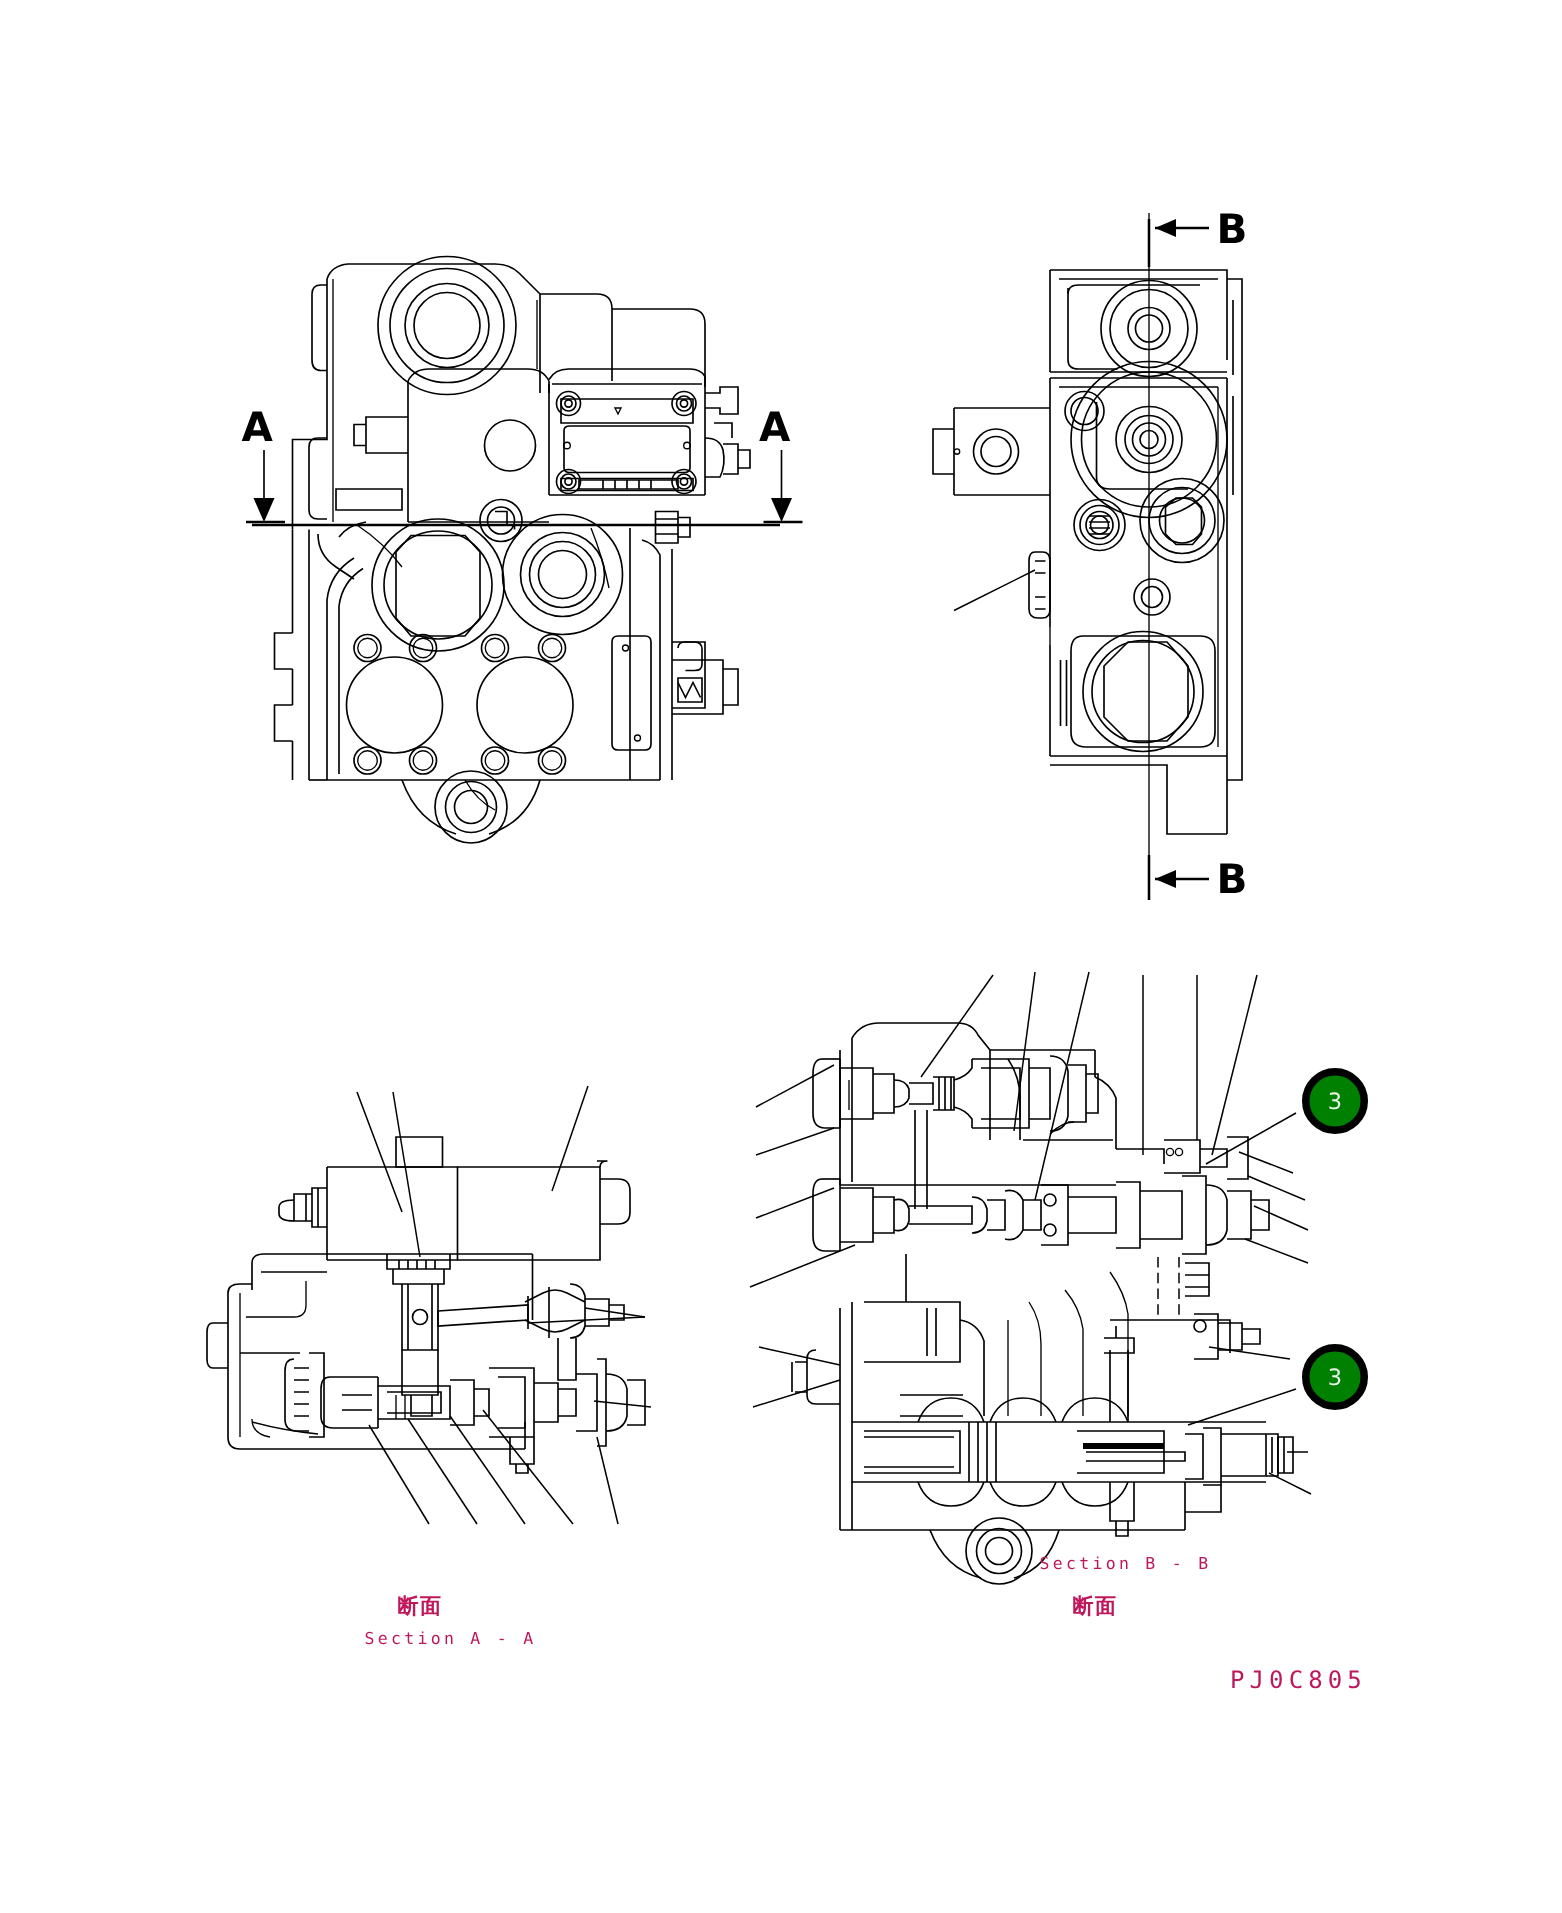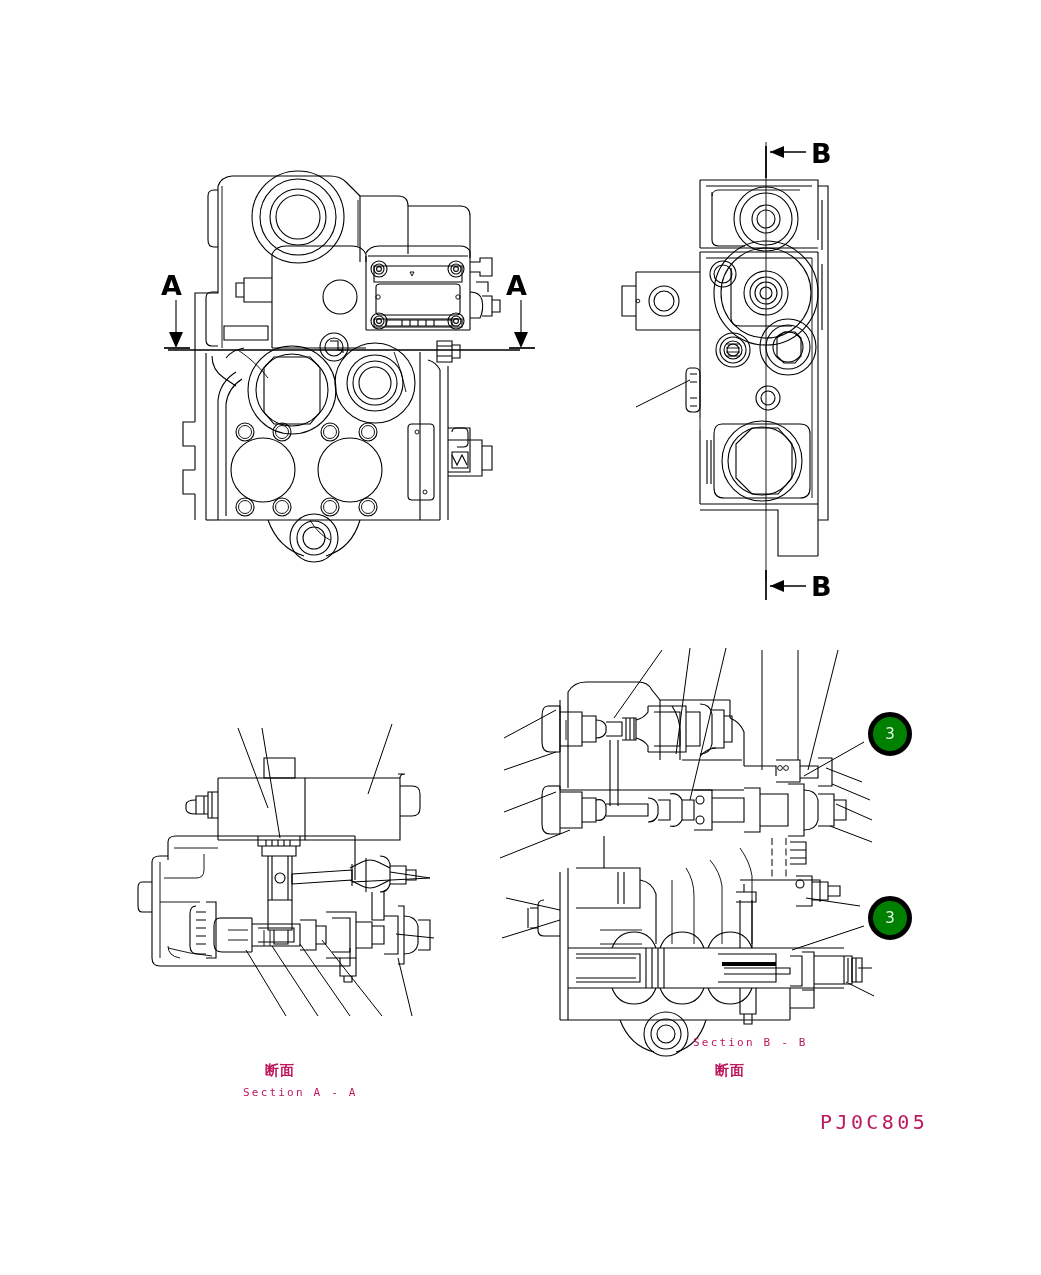--- a/index.html
+++ b/index.html
@@ -2,21 +2,21 @@
 <html><head>
 <meta charset="utf-8">
 <style>
   html,body{margin:0;padding:0;background:#ffffff;}
   body{width:1041px;height:1275px;font-family:"DejaVu Sans Mono",monospace;}
   #sheet{position:relative;width:1041px;height:1275px;background:#fff;overflow:hidden;}
   svg{display:block;}
   .cap{position:absolute;white-space:pre;color:#be185d;}
   .cap-jp{font-family:"DejaVu Sans",sans-serif;font-size:14px;font-weight:700;letter-spacing:1px;}
   .cap-en{font-family:"DejaVu Sans Mono",monospace;font-size:11px;letter-spacing:2.2px;}
-  .cap-code{font-family:"DejaVu Sans Mono",monospace;font-size:20px;letter-spacing:3.4px;}
+  .cap-code{font-family:"DejaVu Sans Mono",monospace;font-size:16px;letter-spacing:3.4px;}
   .badge{position:absolute;width:44px;height:44px;border-radius:50%;
          background:#008000;border:5px solid #000;box-sizing:border-box;
          display:flex;align-items:center;justify-content:center;}
   .badge span{font-family:"DejaVu Sans",sans-serif;font-size:15px;color:#e8f5e9;line-height:1;}
   .secletter{position:absolute;font-family:"DejaVu Sans",sans-serif;font-weight:700;
              font-size:27px;color:#000;line-height:1;}
 </style>
 </head>
 <body>
 

